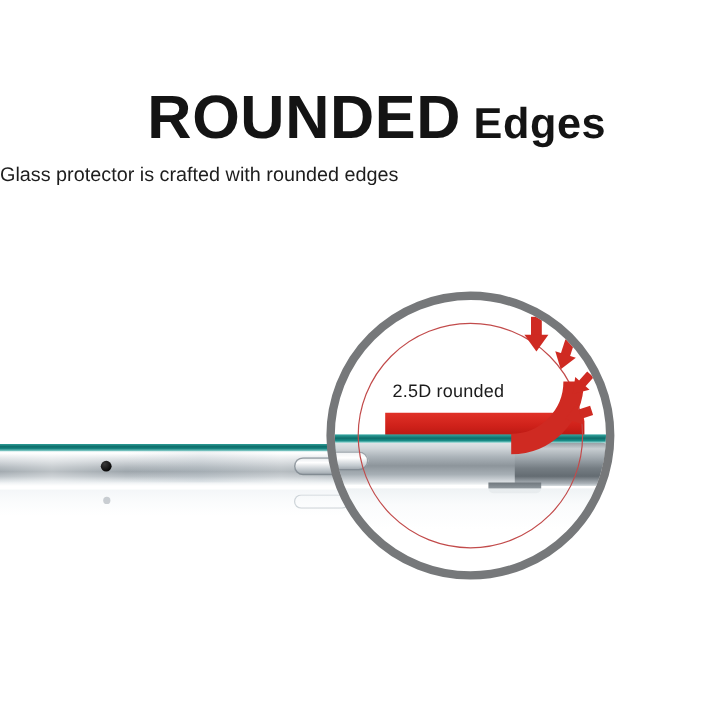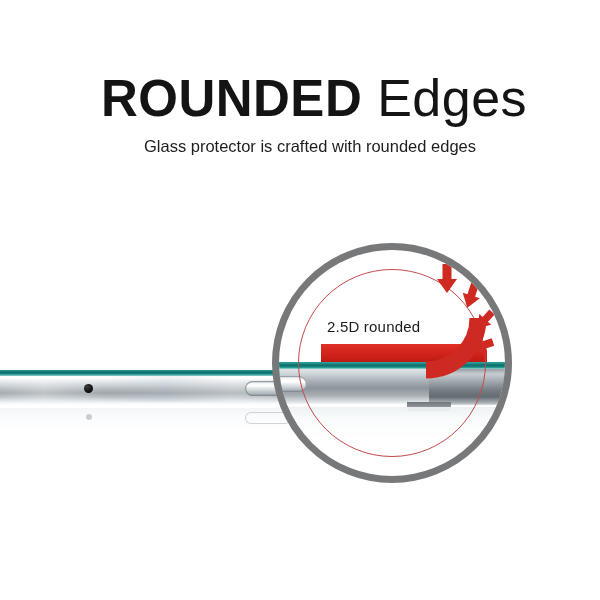--- a/index.html
+++ b/index.html
@@ -32,32 +32,32 @@
     white-space: nowrap;
   }
   .headline .strong {
     font-size: 51px;
     font-weight: 700;
     color: #141414;
     letter-spacing: 0.5px;
     margin-left: 28px;
   }
   .headline .light {
-    font-size: 52px;
-    font-weight: 400;
+    font-size: 36px;
+    font-weight: 700;
     color: #141414;
     letter-spacing: 0.5px;
   }
 
   .subhead {
     position: absolute;
     top: 133px;
     left: 0;
     width: 476px;
-    text-align: right;
+    text-align: left;
     font-size: 16.5px;
     font-weight: 400;
     color: #1d1d1d;
     line-height: 1.62;
   }
   .subhead .l2 { display: block; }
 
   
   .phone-wrap {
     position: absolute;

